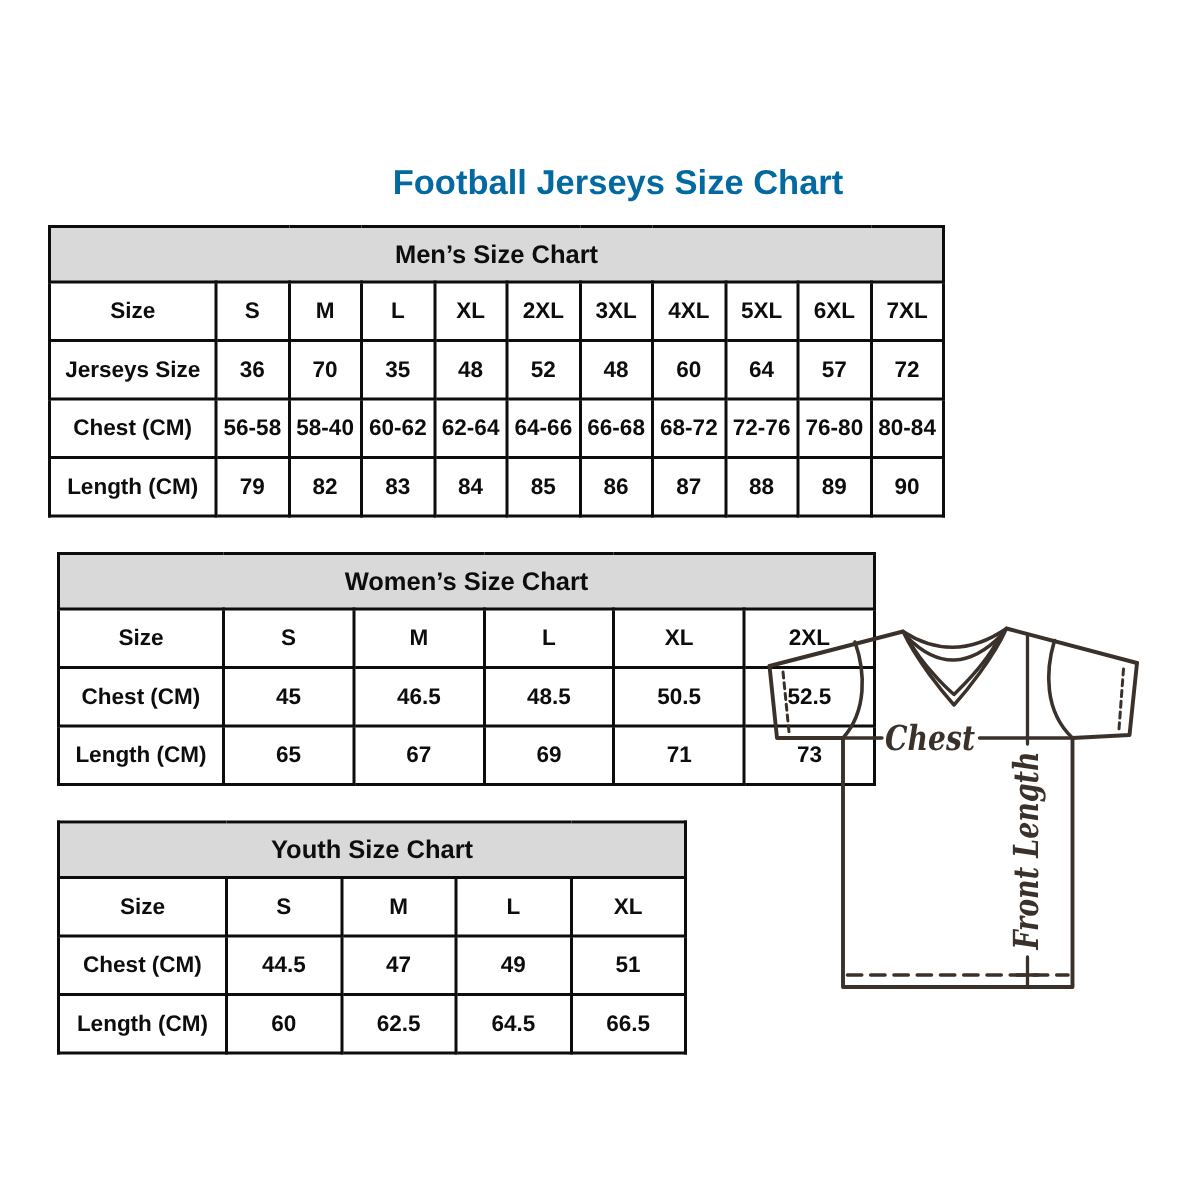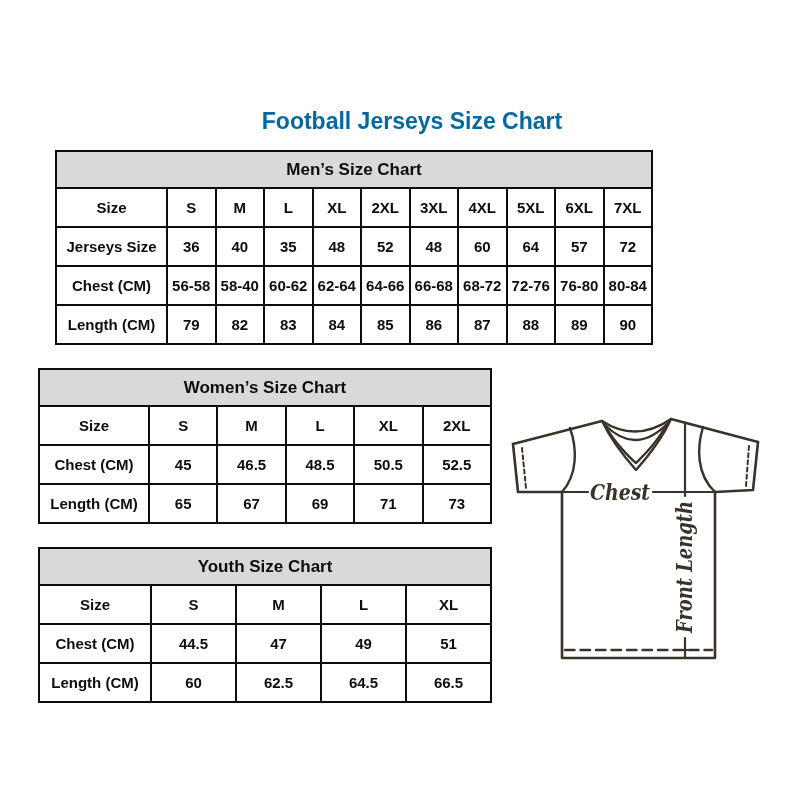--- a/index.html
+++ b/index.html
@@ -15,23 +15,23 @@
     position:absolute;border-collapse:collapse;table-layout:fixed;background:#fff;
   }
   table.size-table td{
     border:2px solid #0d0d0d;text-align:center;vertical-align:middle;
     font-weight:bold;font-size:15px;padding:0;height:37px;color:#0d0d0d;
     font-family:"Liberation Sans",sans-serif;white-space:nowrap;overflow:hidden;
   }
   table.size-table td.tbl-title{
     background:#d9d9d9;font-size:17px;height:35px;
   }
-  #men-table{left:55px;top:150px;width:598px;}
-  #women-table{left:38px;top:368px;width:454px;}
-  #youth-table{left:38px;top:547px;width:454px;}
+  #men-table{left:32px;top:150px;width:598px;}
+  #women-table{left:38px;top:368px;width:546px;}
+  #youth-table{left:38px;top:547px;width:420px;}
   #men-table col.first{width:111px;}
   #women-table col.first{width:110px;}
   #youth-table col.first{width:112px;}
   .jersey-wrap{position:absolute;left:505px;top:412px;width:260px;height:252px;}
   .jersey-wrap svg{display:block;width:100%;height:100%;}
   .measure-label{
     font-family:"DejaVu Serif",serif;font-style:italic;font-weight:bold;
     font-size:23px;fill:#3a312b;
   }
 </style>
@@ -67,21 +67,21 @@
         <td>2XL</td>
         <td>3XL</td>
         <td>4XL</td>
         <td>5XL</td>
         <td>6XL</td>
         <td>7XL</td>
       </tr>
       <tr>
         <td>Jerseys Size</td>
         <td>36</td>
-        <td>40</td>
+        <td>70</td>
         <td>35</td>
         <td>48</td>
         <td>52</td>
         <td>48</td>
         <td>60</td>
         <td>64</td>
         <td>57</td>
         <td>72</td>
       </tr>
       <tr>

